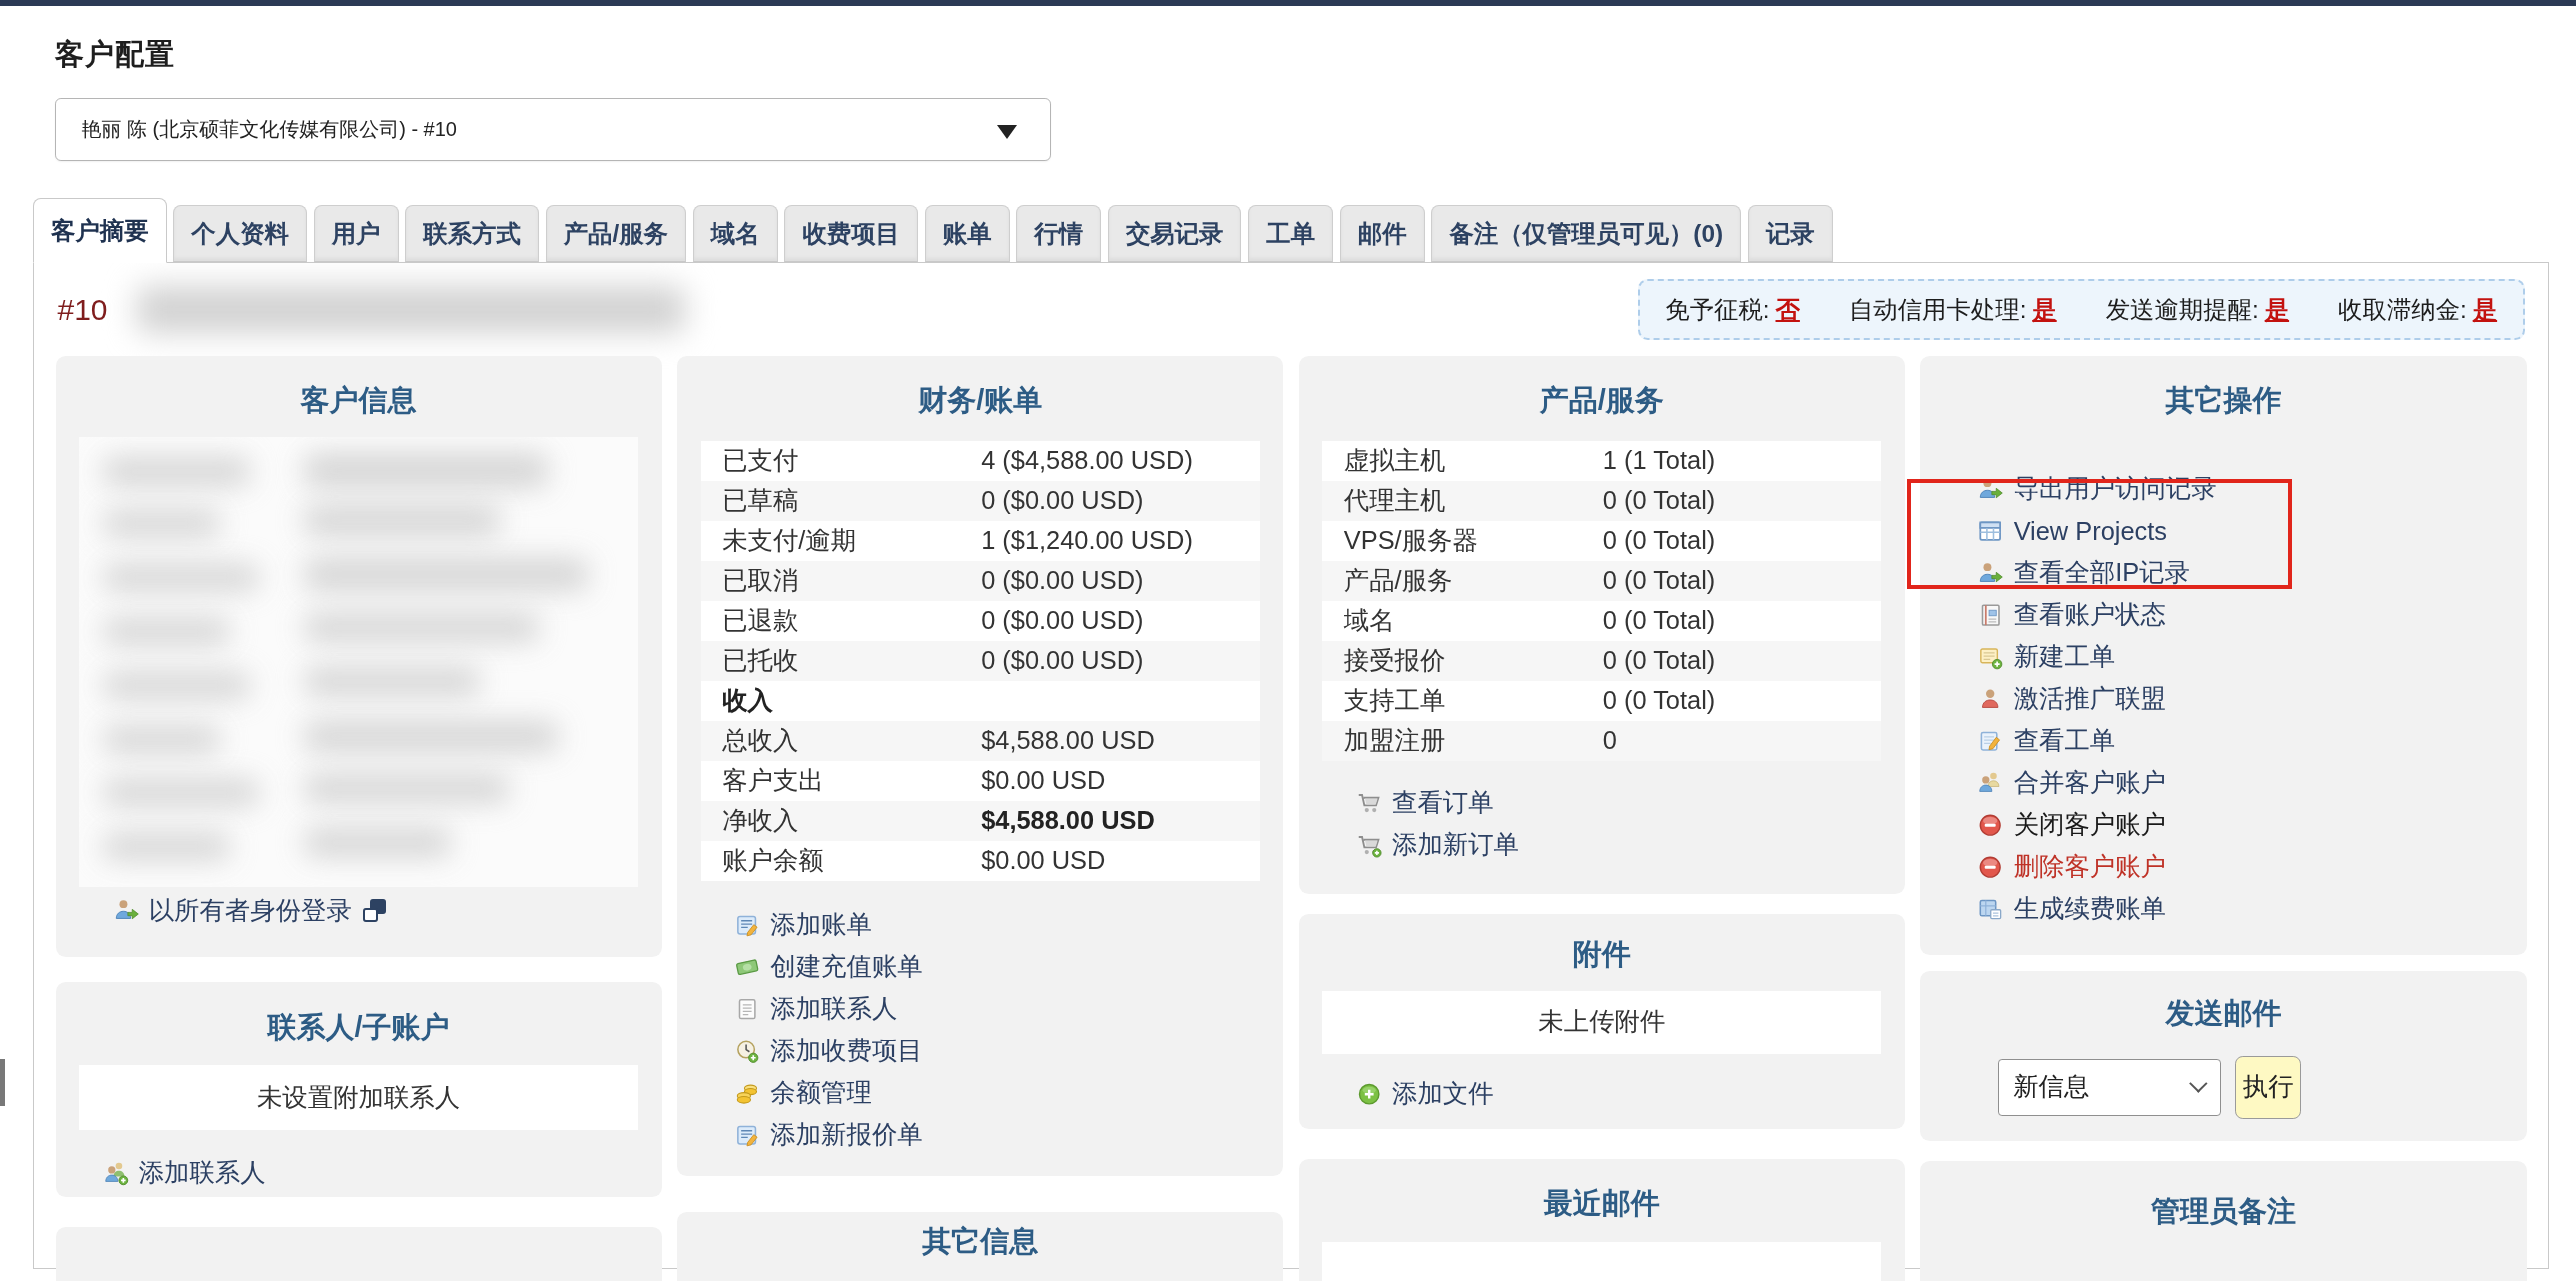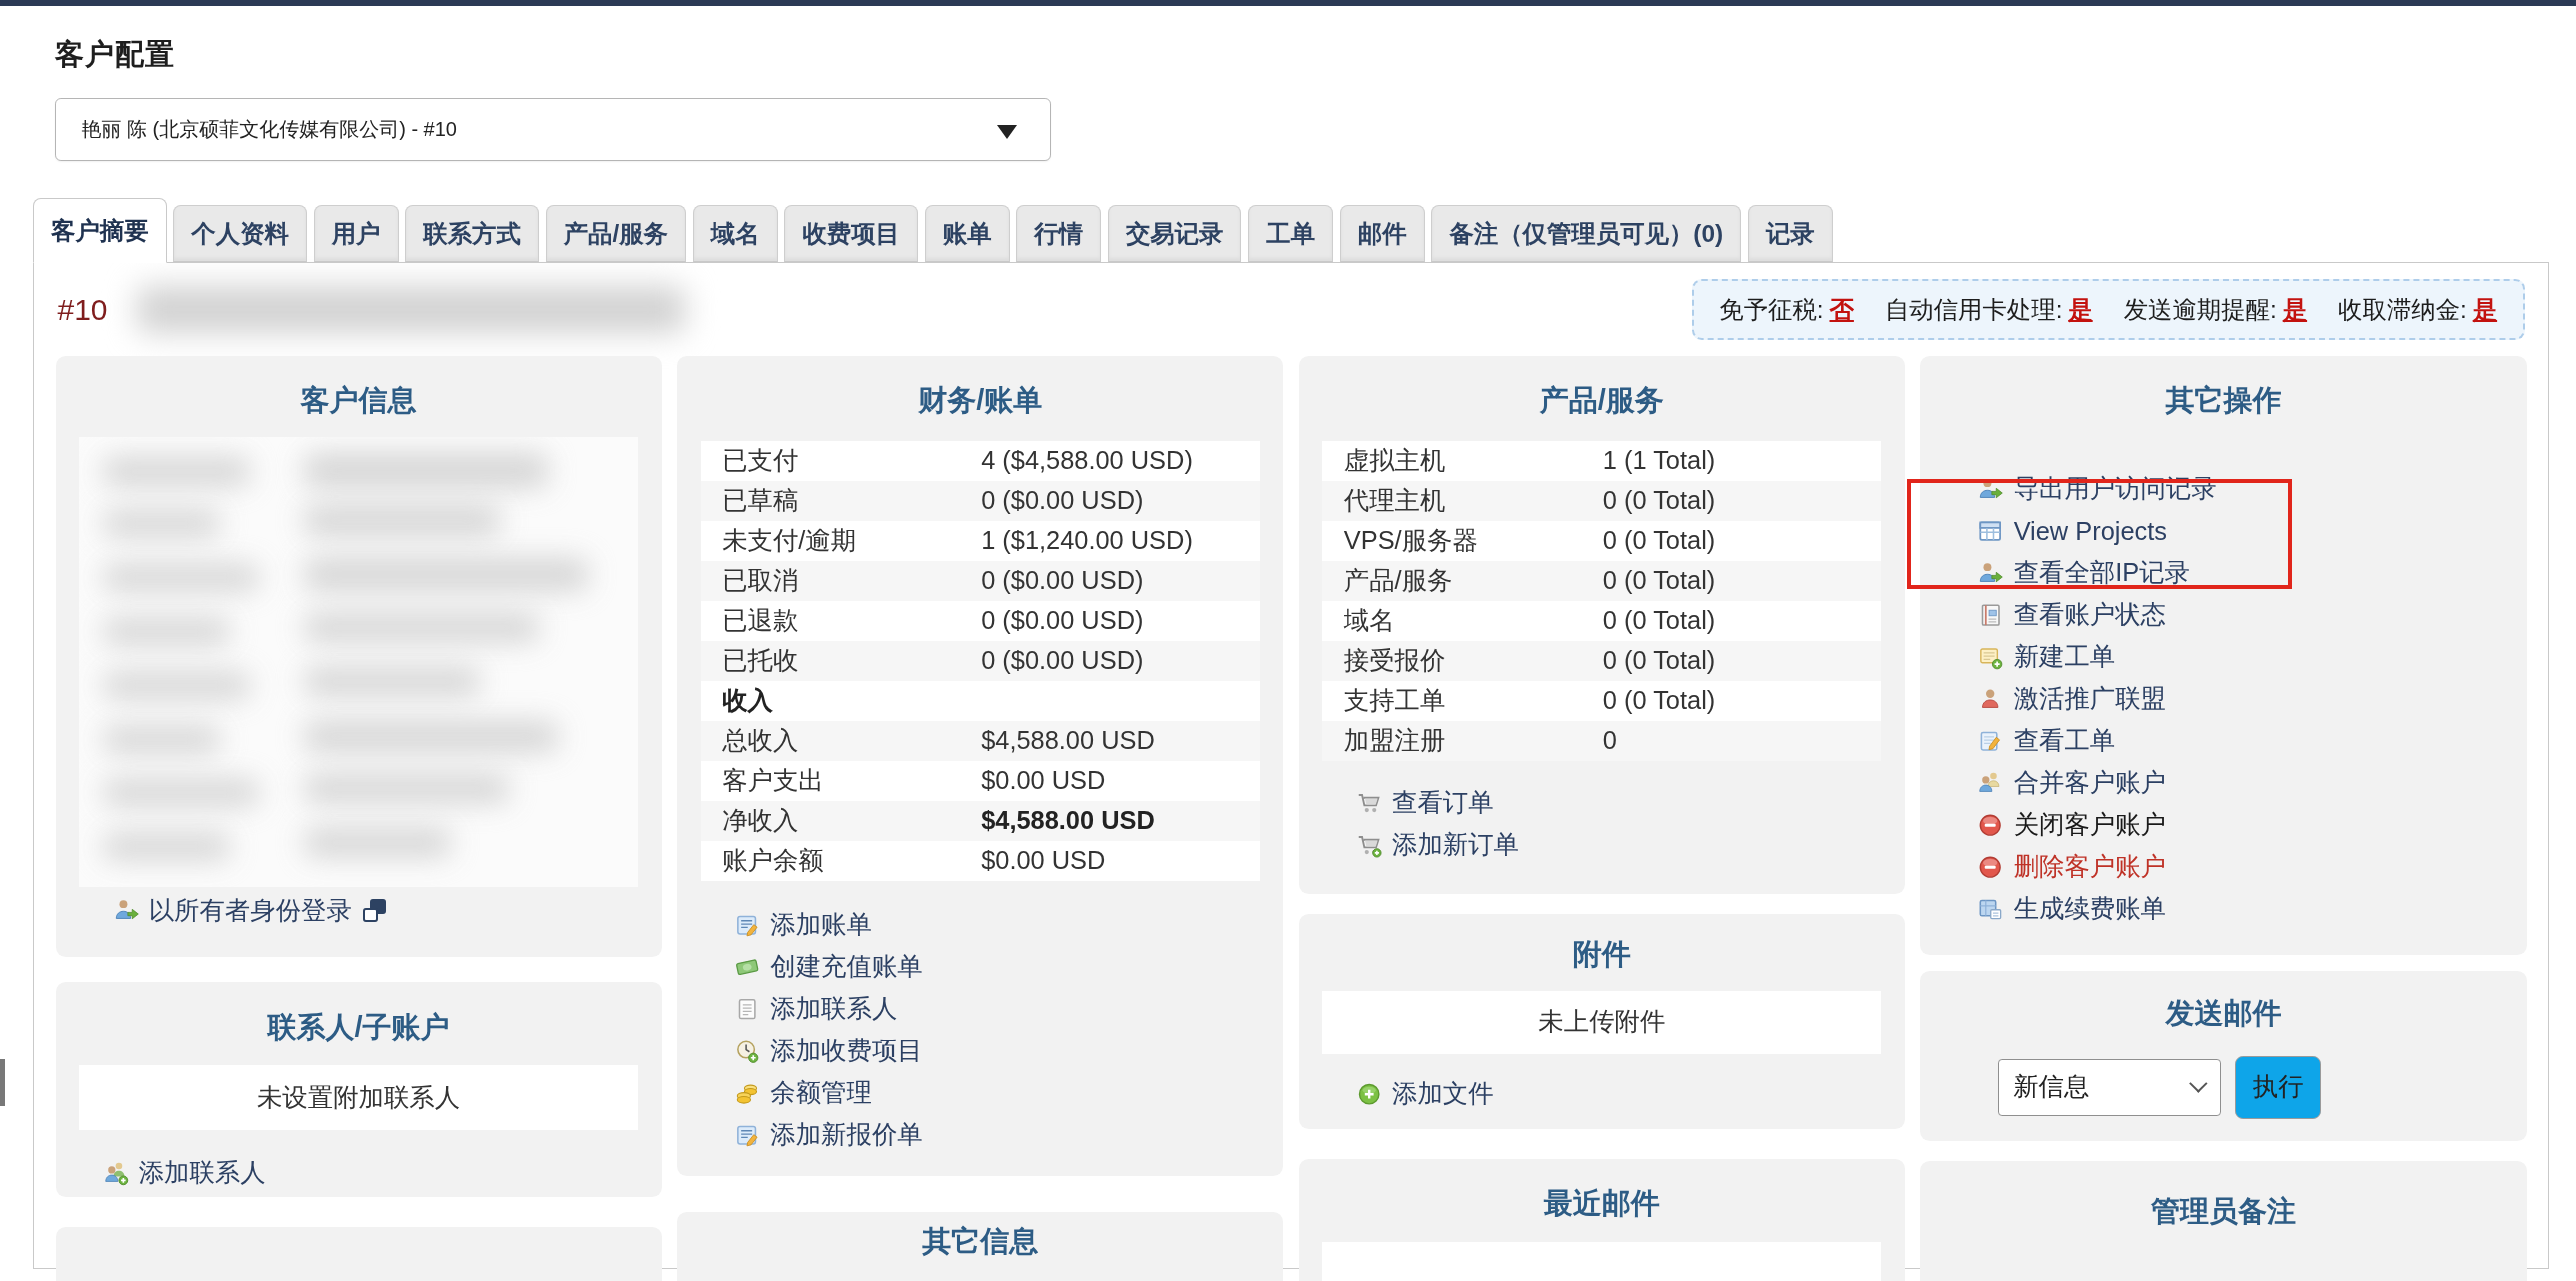--- a/index.html
+++ b/index.html
@@ -20,21 +20,21 @@
   .tab.active { background:#fff; height:65px; border:1px solid #c9c9c9; border-bottom:1px solid #fff;
     margin-bottom:-1px; z-index:4; position:relative; box-shadow:none; color:#1f3250;}
   .container { margin:0 27px 0 33px; border:1px solid #c9c9c9; background:#fff;
     height:1007px; position:relative; }
   .summary-row { display:flex; justify-content:space-between; align-items:center;
     padding:15.6px 23.5px 0 23.5px; }
   .client-id-wrap { display:flex; align-items:center; }
   .client-id { font-size:30px; color:#7f1d1d; }
   .blur-name { display:inline-block; width:548px; height:47px; margin-left:29px;
     background:#d2d2d2; border-radius:7.8px; filter:blur(14.7px); }
-  .flags { display:flex; gap:31px; background:#edf5fc; border:2px dashed #aecdea; border-radius:9.8px;
+  .flags { display:flex; gap:49px; background:#edf5fc; border:2px dashed #aecdea; border-radius:9.8px;
     padding:12.7px 25.4px; font-size:24.4px; color:#1d1d1d; white-space:nowrap; }
   .flag-value { color:#c3120f; font-weight:700; text-decoration:underline; margin-left:5.9px; cursor:pointer;}
   .panels { display:grid; grid-template-columns:repeat(4,1fr); gap:0 15.6px; padding:0 21.5px; margin-top:15.6px; align-items:start;}
   .col { display:flex; flex-direction:column; }
   .panel { background:#f2f2f2; border-radius:9.8px; position:relative; }
   .panel-title { text-align:center; padding-top:25.4px; font-size:29px; font-weight:700; color:#2d5c85; }
   
   .p-clientinfo { height:601px; display:flex; flex-direction:column;}
   .p-contacts { height:215px; margin-top:25.4px; }
   .p-sliver1 { height:117px; margin-top:30px; }
@@ -70,21 +70,21 @@
   .login-row { margin:auto 0 25.4px 0; }
   .window-icn { width:25.4px; height:25.4px; margin-left:9.8px; position:relative; flex:0 0 25.4px;}
   .window-icn .w1 { position:absolute; right:1px; top:1px; width:15.6px; height:14.7px; background:#2d4262; border-radius:2.9px;}
   .window-icn .w2 { position:absolute; left:1px; bottom:1px; width:15.6px; height:14.7px; background:#fff; border:2.9px solid #2d4262; border-radius:2.9px;}
   
   .sendmail-controls { display:flex; align-items:center; margin:21.5px 0 0 78px; }
   .tpl-select { width:223px; height:57px; border:1px solid #8f8f8f; border-radius:3.9px; background:#fff;
     display:flex; align-items:center; padding:0 13.7px; font-size:25.4px; color:#222; cursor:pointer; position:relative;}
   .tpl-select .chev { position:absolute; right:15.6px; top:17.6px; width:12.7px; height:12.7px;
     border-right:2.9px solid #555; border-bottom:2.9px solid #555; transform:rotate(45deg); }
-  .run-btn { margin-left:13.7px; width:86px; height:63px; background:#0ea5e9; border:1px solid #9a9a9a;
+  .run-btn { margin-left:13.7px; width:66px; height:63px; background:#fef9c3; border:1px solid #9a9a9a;
     border-radius:7.8px; font-size:25.4px; color:#222; cursor:pointer;
     font-family:"Liberation Sans","DejaVu Sans",sans-serif; }
   
   .red-annotation { position:absolute; left:1907px; top:479px; width:385px; height:110px;
     border:4.9px solid #e1251b; z-index:6; pointer-events:none; }
   .scroll-frag { position:absolute; left:0; top:1059px; width:4.9px; height:47px; background:#787878; z-index:7;}
 </style>
 </head>
 <body>
 

